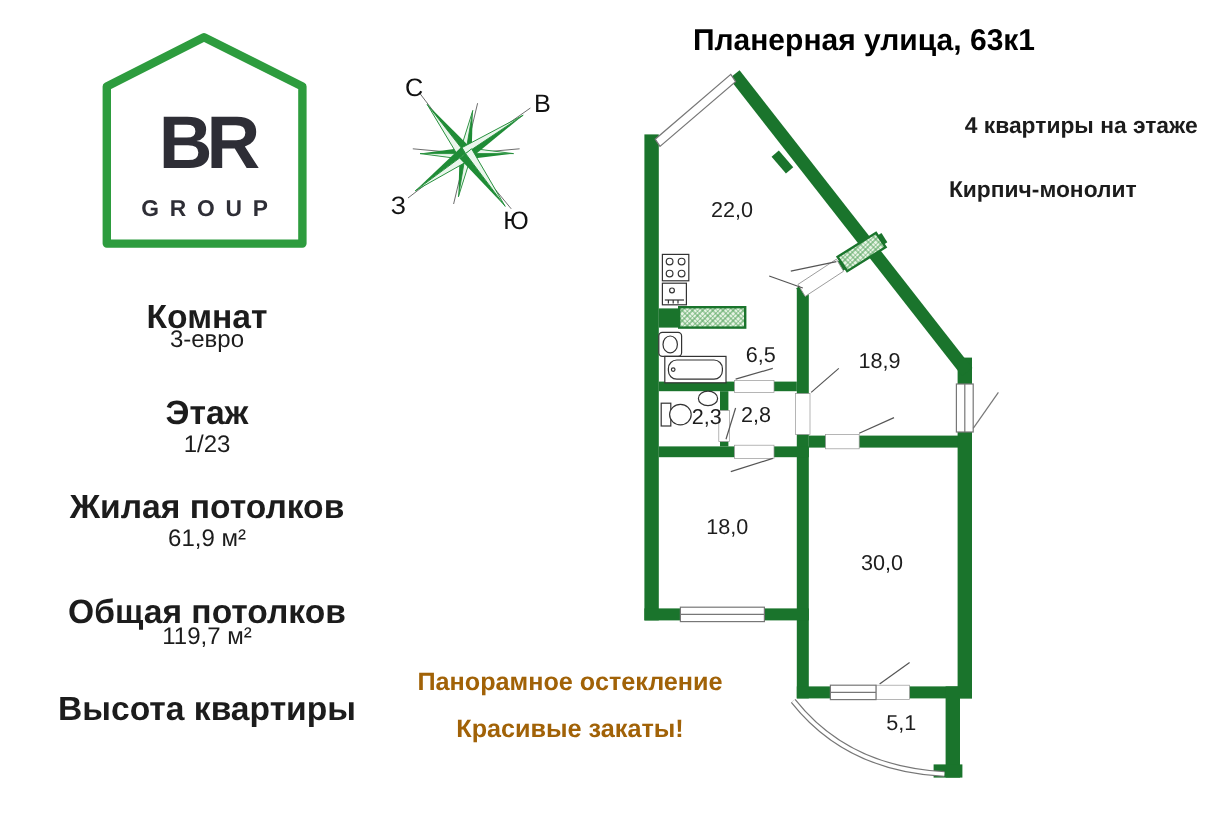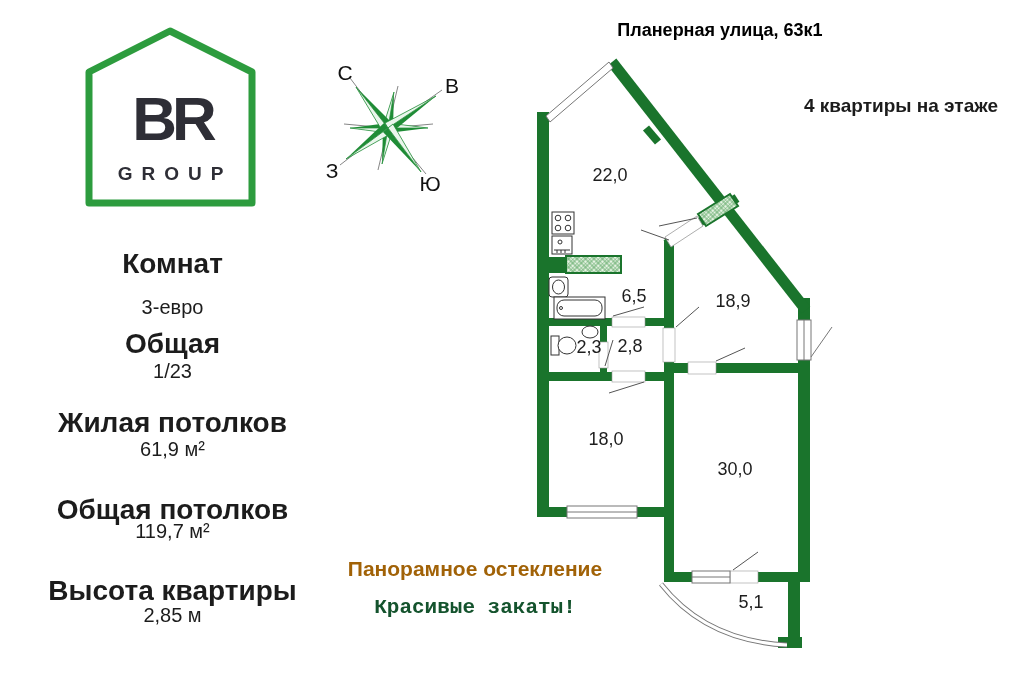--- a/index.html
+++ b/index.html
@@ -2,54 +2,54 @@
 <html><head>
 <meta charset="utf-8">
 <style>
   html,body{margin:0;padding:0;background:#ffffff;}
   #stage{
     position:relative;width:1023px;height:682px;background:#ffffff;
     font-family:"Liberation Sans", sans-serif;color:#1c1c1c;overflow:hidden;
   }
   .abs{position:absolute;}
   .ctr{text-align:center;}
-  .title{left:520px;top:20px;width:400px;font-size:18px;font-weight:bold;color:#000;}
+  .title{left:520px;top:20px;width:400px;font-size:25px;font-weight:bold;color:#000;}
   .binfo1{left:740px;top:95px;width:258px;font-size:19px;font-weight:bold;text-align:right;}
   .binfo2{left:740px;top:148px;width:258px;font-size:19px;font-weight:bold;}
   .spec-label{left:30px;width:285px;font-size:28px;font-weight:bold;}
   .spec-value{left:30px;width:285px;font-size:20px;font-weight:normal;}
-  .s0l{top:248px}.s0v{top:296px}
+  .s0l{top:248px}.s0v{top:272px}
   .s1l{top:328px}.s1v{top:360px}
   .s2l{top:407px}.s2v{top:438px}
   .s3l{top:494px}.s3v{top:520px}
   .s4l{top:575px}.s4v{top:604px}
   .foot1{left:325px;top:557px;width:300px;font-size:21px;font-weight:bold;color:#a16207;}
-  .foot2{left:325px;top:596px;width:300px;font-size:21px;font-weight:bold;color:#14532d;font-family:Liberation Mono, monospace;}
+  .foot2{left:325px;top:596px;width:300px;font-size:21px;font-weight:bold;color:#a16207;}
   svg text{font-family:"Liberation Sans", sans-serif;}
   .roomlbl{font-size:18px;fill:#1d1d1d;}
   .complbl{font-size:21px;fill:#111;}
 </style>
 </head>
 <body>
 
 <div id="stage">
 
   <div class="abs ctr title">Планерная улица, 63к1</div>
   <div class="abs ctr binfo1">4 квартиры на этаже</div>
+  <div class="abs ctr binfo2">Кирпич-монолит</div>
 
   <div class="abs ctr spec-label s0l">Комнат</div>
   <div class="abs ctr spec-value s0v">3-евро</div>
-  <div class="abs ctr spec-label s1l">Общая</div>
+  <div class="abs ctr spec-label s1l">Этаж</div>
   <div class="abs ctr spec-value s1v">1/23</div>
   <div class="abs ctr spec-label s2l">Жилая потолков</div>
   <div class="abs ctr spec-value s2v">61,9 м²</div>
   <div class="abs ctr spec-label s3l">Общая потолков</div>
   <div class="abs ctr spec-value s3v">119,7 м²</div>
   <div class="abs ctr spec-label s4l">Высота квартиры</div>
-  <div class="abs ctr spec-value s4v">2,85 м</div>
 
   <div class="abs ctr foot1">Панорамное остекление</div>
   <div class="abs ctr foot2">Красивые закаты!</div>
 
   <svg class="abs" style="left:0;top:0" width="1023" height="682" viewBox="0 0 1023 682">
     <defs>
       <pattern id="hatch" width="6" height="6" patternUnits="userSpaceOnUse" patternTransform="rotate(45)">
         <rect width="6" height="6" fill="#e7f3e4"></rect>
         <path d="M0,0H6 M0,3H6 M0,0V6 M3,0V6" stroke="#58a661" stroke-width="0.9"></path>
       </pattern>

